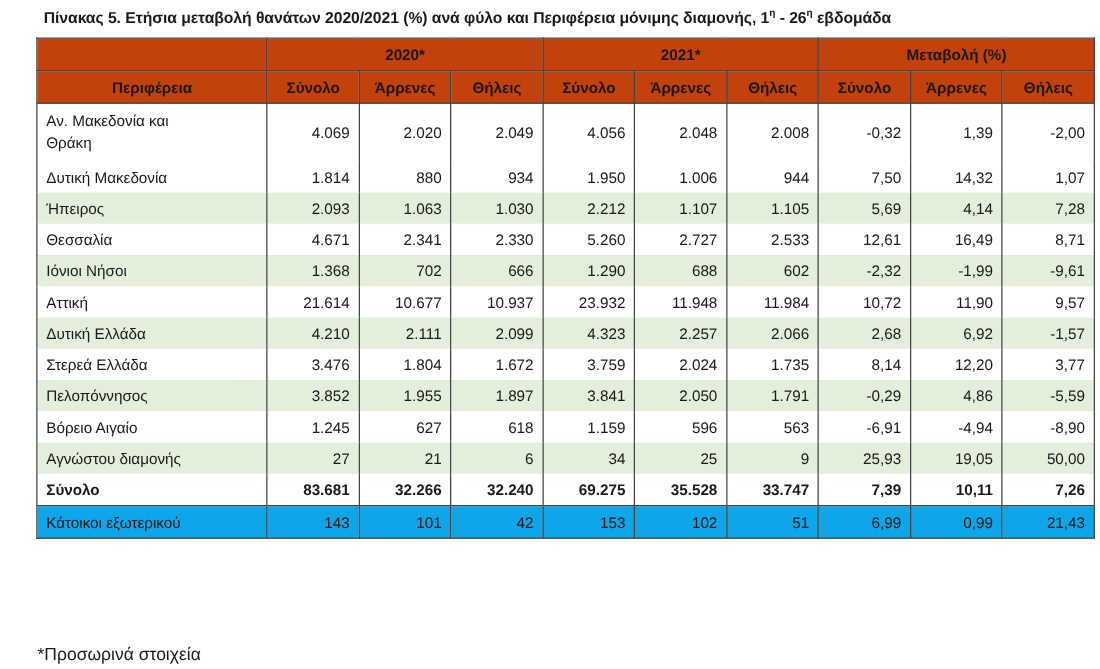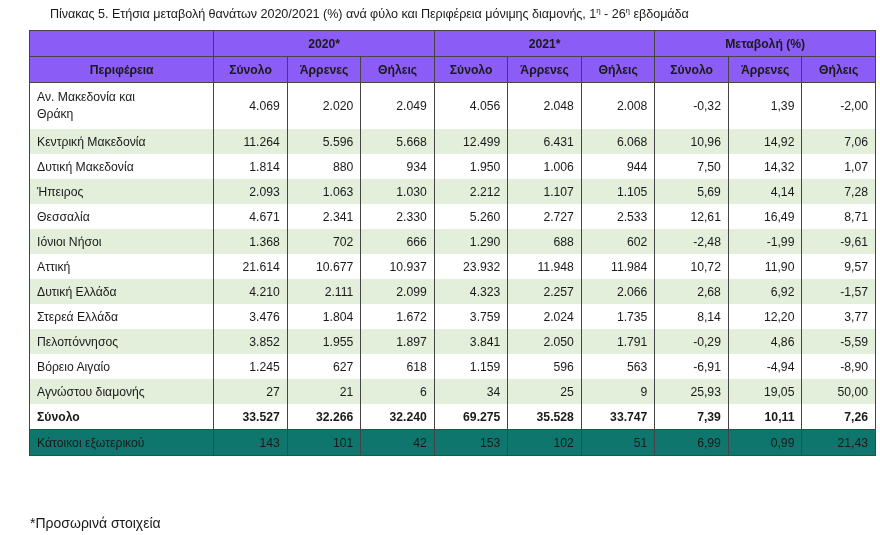--- a/index.html
+++ b/index.html
@@ -1,37 +1,37 @@
 <!DOCTYPE html>
 <html><head>
   <meta charset="utf-8">
   <style>
     html, body { margin: 0; padding: 0; background: #ffffff; }
     body {
       width: 880px; height: 535px; overflow: hidden; position: relative;
       font-family: "Liberation Sans", "DejaVu Sans", sans-serif; color: #1a1a1a;
     }
     .title {
-      position: absolute; left: 50px; top: 6px; width: 830px;
-      font-size: 12.6px; font-weight: normal; white-space: nowrap; letter-spacing: -0.05px;
+      position: absolute; left: 35px; top: 6px; width: 830px;
+      font-size: 12.6px; font-weight: bold; white-space: nowrap; letter-spacing: -0.05px;
     }
     .title sup { font-size: 8px; }
     table {
       position: absolute; left: 29px; top: 30px; width: 847px;
       border-collapse: collapse; font-size: 12.2px;
     }
     th, td { border-left: 1.5px solid #444; border-right: 1.5px solid #444; padding: 0 7px; }
-    thead th { background: #8b5cf6; font-weight: bold; text-align: center; border: 1.5px solid #444; height: 25px; }
+    thead th { background: #c2410c; font-weight: bold; text-align: center; border: 1.5px solid #444; height: 25px; }
     tbody td { height: 25px; text-align: right; }
     tbody td.name { text-align: left; }
     tbody tr.g td { background: #e3efda; }
     tbody tr.tall td { height: 46px; }
     tbody tr.name-wrap td.name { line-height: 17px; margin-top: 45px; }
     tbody tr.total td { font-weight: bold; border-bottom: 1.5px solid #444; }
-    tbody tr.abroad td { background: #0f766e; border-bottom: 1.5px solid #444; }
+    tbody tr.abroad td { background: #0ea5e9; border-bottom: 1.5px solid #444; }
     col.c0 { width: 183px; }
     col.cn { width: 73px; }
     .note { position: absolute; left: 30px; top: 515px; font-size: 14px; }
   </style>
 </head>
 <body>
 
 <div class="title"><span>Πίνακας 5. Ετήσια μεταβολή θανάτων 2020/2021 (%) ανά φύλο και Περιφέρεια μόνιμης διαμονής, </span><span>1</span><sup>η</sup><span> - </span><span>26</span><sup>η</sup><span> εβδομάδα</span></div>
 
 <table>
@@ -73,32 +73,20 @@
         <td>4.069</td>
         <td>2.020</td>
         <td>2.049</td>
         <td>4.056</td>
         <td>2.048</td>
         <td>2.008</td>
         <td>-0,32</td>
         <td>1,39</td>
         <td>-2,00</td>
       </tr>
-      <tr class="g">
-        <td class="name">Κεντρική Μακεδονία</td>
-        <td>11.264</td>
-        <td>5.596</td>
-        <td>5.668</td>
-        <td>12.499</td>
-        <td>6.431</td>
-        <td>6.068</td>
-        <td>10,96</td>
-        <td>14,92</td>
-        <td>7,06</td>
-      </tr>
       <tr class="">
         <td class="name">Δυτική Μακεδονία</td>
         <td>1.814</td>
         <td>880</td>
         <td>934</td>
         <td>1.950</td>
         <td>1.006</td>
         <td>944</td>
         <td>7,50</td>
         <td>14,32</td>
@@ -129,21 +117,21 @@
         <td>8,71</td>
       </tr>
       <tr class="g">
         <td class="name">Ιόνιοι Νήσοι</td>
         <td>1.368</td>
         <td>702</td>
         <td>666</td>
         <td>1.290</td>
         <td>688</td>
         <td>602</td>
-        <td>-2,48</td>
+        <td>-2,32</td>
         <td>-1,99</td>
         <td>-9,61</td>
       </tr>
       <tr class="">
         <td class="name">Αττική</td>
         <td>21.614</td>
         <td>10.677</td>
         <td>10.937</td>
         <td>23.932</td>
         <td>11.948</td>
@@ -207,21 +195,21 @@
         <td>6</td>
         <td>34</td>
         <td>25</td>
         <td>9</td>
         <td>25,93</td>
         <td>19,05</td>
         <td>50,00</td>
       </tr>
       <tr class="total">
         <td class="name">Σύνολο</td>
-        <td>33.527</td>
+        <td>83.681</td>
         <td>32.266</td>
         <td>32.240</td>
         <td>69.275</td>
         <td>35.528</td>
         <td>33.747</td>
         <td>7,39</td>
         <td>10,11</td>
         <td>7,26</td>
       </tr>
       <tr class="abroad">

